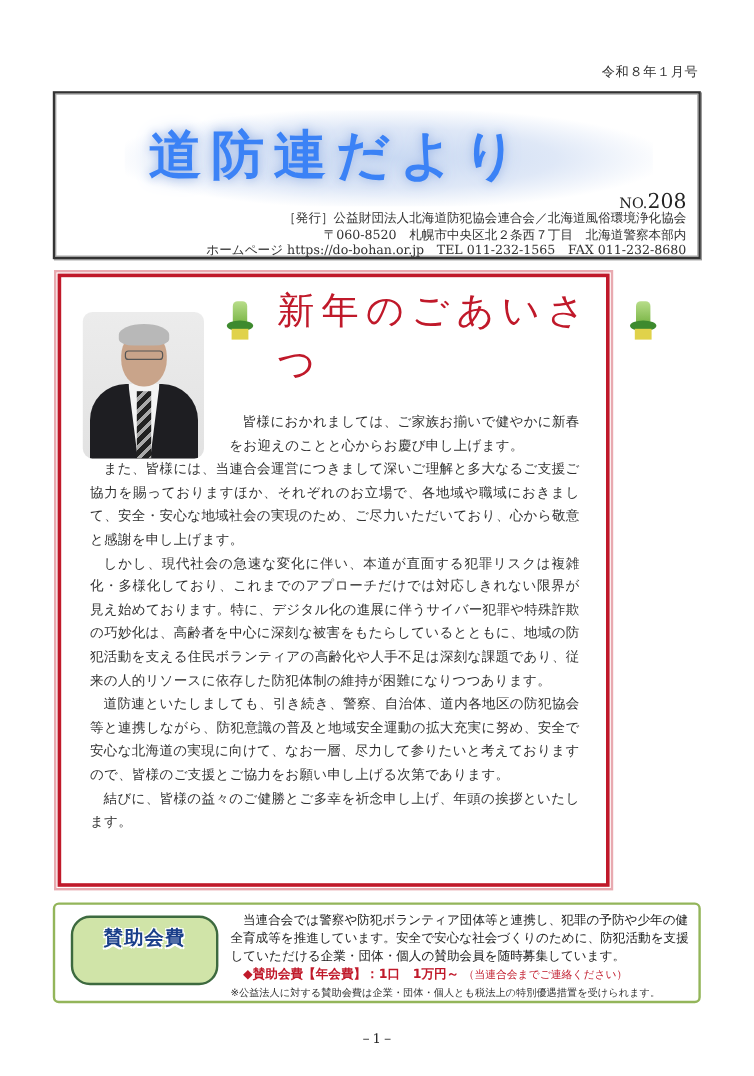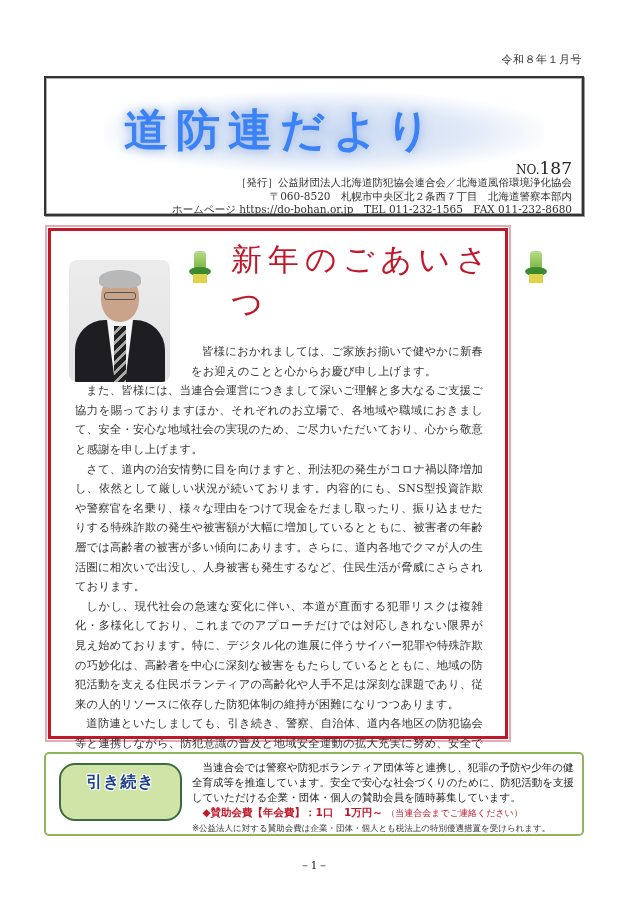--- a/index.html
+++ b/index.html
@@ -123,21 +123,21 @@
   }
 </style>
 </head>
 <body>
 
 <div class="issue-date">令和８年１月号</div>
 
 <div class="masthead">
   <div class="mast-glow"></div>
   <div class="mast-title">道防連だより</div>
-  <div class="mast-no"><small>NO.</small><span>187</span></div>
+  <div class="mast-no"><small>NO.</small><span>208</span></div>
   <div class="mast-info">
     <div>［発行］公益財団法人北海道防犯協会連合会／北海道風俗環境浄化協会</div>
     <div>〒060-8520　札幌市中央区北２条西７丁目　北海道警察本部内</div>
     <div>ホームページ https://do-bohan.or.jp　TEL 011-232-1565　FAX 011-232-8680</div>
   </div>
 </div>
 
 <div class="greet">
   <div class="photo" title="理事長 五十嵐敏明 顔写真">
     <div class="suit"></div>
@@ -154,30 +154,29 @@
   </div>
   <div class="greet-title">新年のごあいさつ</div>
   <div class="kadomatsu" style="left:474px; top:20px;">
     <div class="stalk"></div>
       <div class="pine"></div>
       <div class="base"></div>
   </div>
   <div class="body-text">
     <p class="narrow">皆様におかれましては、ご家族お揃いで健やかに新春をお迎えのことと心からお慶び申し上げます。</p>
     <p>また、皆様には、当連合会運営につきまして深いご理解と多大なるご支援ご協力を賜っておりますほか、それぞれのお立場で、各地域や職域におきまして、安全・安心な地域社会の実現のため、ご尽力いただいており、心から敬意と感謝を申し上げます。</p>
-    <p>さて、道内の治安情勢に目を向けますと、刑法犯の発生がコロナ禍以降増加し、依然として厳しい状況が続いております。内容的にも、SNS型投資詐欺や警察官を名乗り、様々な理由をつけて現金をだまし取ったり、振り込ませたりする特殊詐欺の発生や被害額が大幅に増加しているとともに、被害者の年齢層では高齢者の被害が多い傾向にあります。さらに、道内各地でクマが人の生活圏に相次いで出没し、人身被害も発生するなど、住民生活が脅威にさらされております。</p>
     <p>しかし、現代社会の急速な変化に伴い、本道が直面する犯罪リスクは複雑化・多様化しており、これまでのアプローチだけでは対応しきれない限界が見え始めております。特に、デジタル化の進展に伴うサイバー犯罪や特殊詐欺の巧妙化は、高齢者を中心に深刻な被害をもたらしているとともに、地域の防犯活動を支える住民ボランティアの高齢化や人手不足は深刻な課題であり、従来の人的リソースに依存した防犯体制の維持が困難になりつつあります。</p>
     <p>道防連といたしましても、引き続き、警察、自治体、道内各地区の防犯協会等と連携しながら、防犯意識の普及と地域安全運動の拡大充実に努め、安全で安心な北海道の実現に向けて、なお一層、尽力して参りたいと考えておりますので、皆様のご支援とご協力をお願い申し上げる次第であります。</p>
     <p>結びに、皆様の益々のご健勝とご多幸を祈念申し上げ、年頭の挨拶といたします。</p>
   </div>
 </div>
 
 <div class="member">
   <div class="member-badge">
-    <div>引き続き</div>
+    <div>賛助会費</div>
   </div>
   <div class="member-text">
     <p class="first">当連合会では警察や防犯ボランティア団体等と連携し、犯罪の予防や少年の健全育成等を推進しています。安全で安心な社会づくりのために、防犯活動を支援していただける企業・団体・個人の賛助会員を随時募集しています。</p>
     <p class="fee"><span>◆賛助会費【年会費】：1口　1万円～</span> <span class="note">（当連合会までご連絡ください）</span></p>
     <p class="tax">※公益法人に対する賛助会費は企業・団体・個人とも税法上の特別優遇措置を受けられます。</p>
   </div>
 </div>
 
 <div class="page-no">－1－</div>
 

